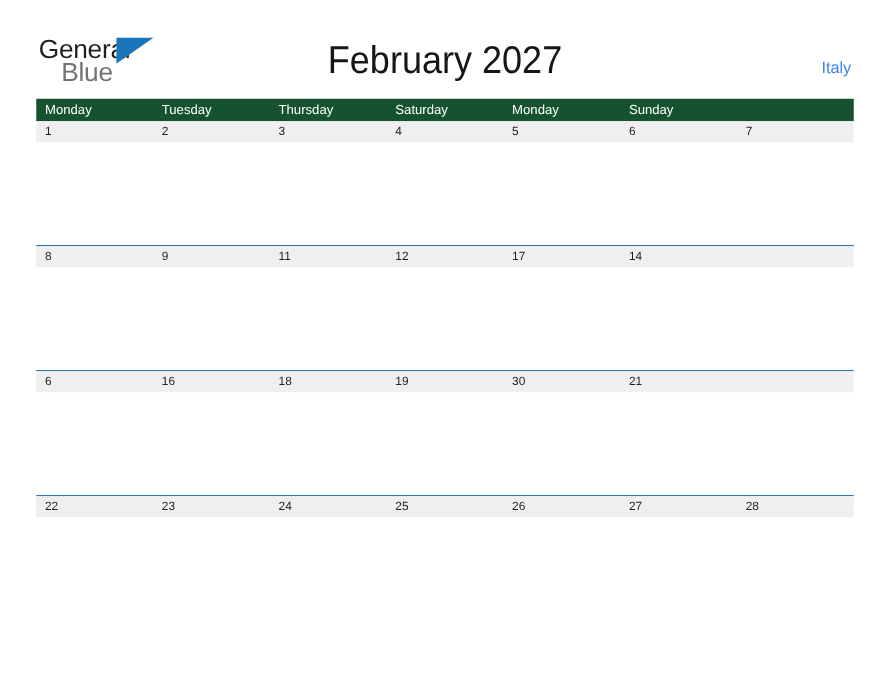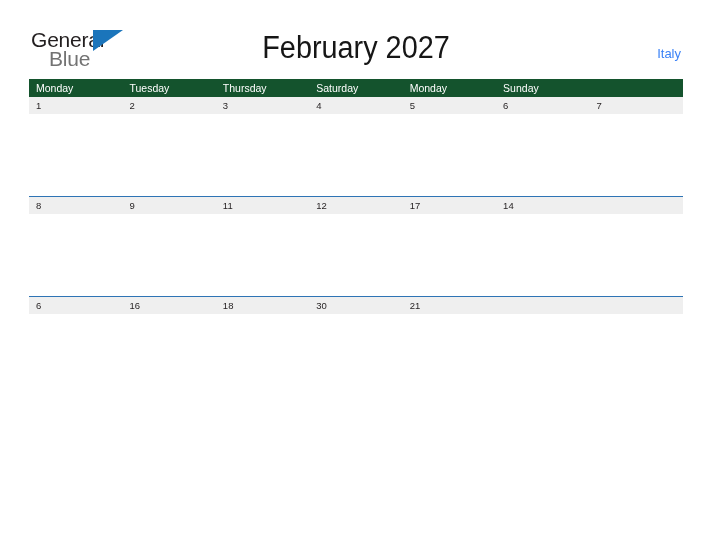--- a/index.html
+++ b/index.html
@@ -220,28 +220,49 @@
       <div class="cal-cell body-cell"></div>
       <div class="cal-cell body-cell"></div>
     </div>
   </div>
 
   <div class="week-block with-rule">
     <div class="cal-row date-row">
       <div class="cal-cell date-cell">6</div>
       <div class="cal-cell date-cell">16</div>
       <div class="cal-cell date-cell">18</div>
+      <div class="cal-cell date-cell">19</div>
       <div class="cal-cell date-cell">30</div>
       <div class="cal-cell date-cell">21</div>
     </div>
     <div class="cal-row body-row">
       <div class="cal-cell body-cell"></div>
       <div class="cal-cell body-cell"></div>
       <div class="cal-cell body-cell"></div>
       <div class="cal-cell body-cell"></div>
       <div class="cal-cell body-cell"></div>
       <div class="cal-cell body-cell"></div>
       <div class="cal-cell body-cell"></div>
     </div>
   </div>
 
+  <div class="week-block with-rule last">
+    <div class="cal-row date-row">
+      <div class="cal-cell date-cell">22</div>
+      <div class="cal-cell date-cell">23</div>
+      <div class="cal-cell date-cell">24</div>
+      <div class="cal-cell date-cell">25</div>
+      <div class="cal-cell date-cell">26</div>
+      <div class="cal-cell date-cell">27</div>
+      <div class="cal-cell date-cell">28</div>
+    </div>
+    <div class="cal-row body-row">
+      <div class="cal-cell body-cell"></div>
+      <div class="cal-cell body-cell"></div>
+      <div class="cal-cell body-cell"></div>
+      <div class="cal-cell body-cell"></div>
+      <div class="cal-cell body-cell"></div>
+      <div class="cal-cell body-cell"></div>
+      <div class="cal-cell body-cell"></div>
+    </div>
+  </div>
 
 </div>
 
 </body></html>

